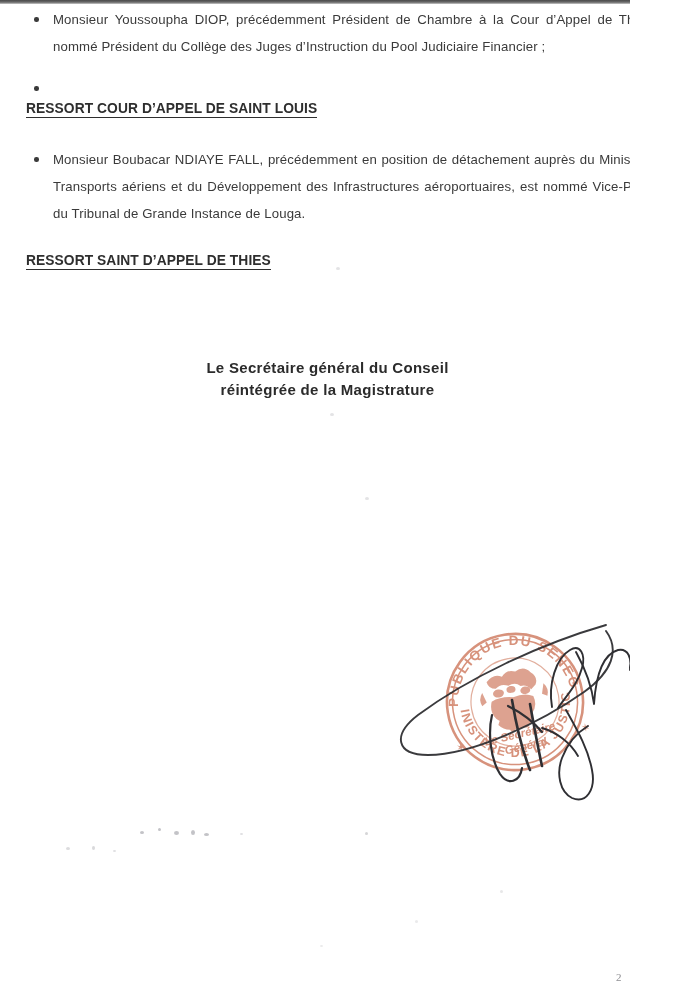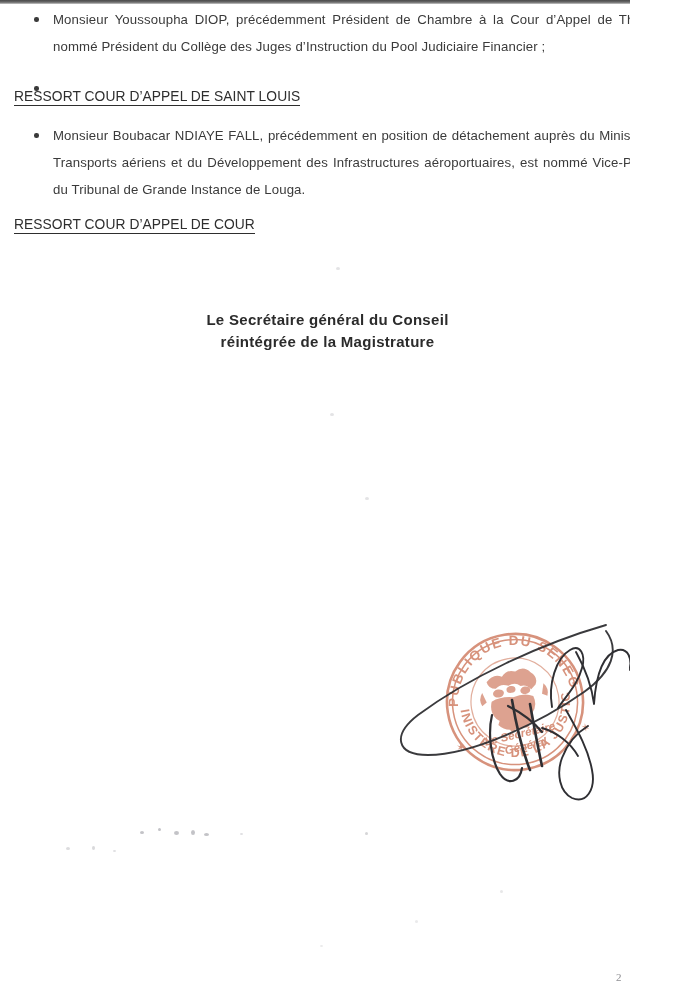--- a/index.html
+++ b/index.html
@@ -64,24 +64,24 @@
     left: 34px;
     top: 11px;
     width: 4.5px;
     height: 4.5px;
     border-radius: 50%;
     background: #3a3a3a;
   }
 
   
   .section-heading {
-    margin: 0;
+    margin: 12px;
     padding: 0 0 1px 14px;
     font-size: 13.8px;
-    font-weight: normal;
+    font-weight: bold;
     line-height: 22px;
     color: #2e2e2e;
     letter-spacing: 0.005em;
     display: block;
   }
 
   .section-heading .heading-text {
     border-bottom: 1.6px solid #2e2e2e;
     padding-bottom: 1px;
     display: inline;
@@ -174,21 +174,21 @@
     <ul class="clause-list">
       <li class="clause">
         <span class="bullet-dot"></span>
         <span>Monsieur Boubacar NDIAYE FALL, précédemment en position de détachement auprès du Ministère des Transports aériens et du Développement des Infrastructures aéroportuaires, est nommé Vice-Président du Tribunal de Grande Instance de Louga.</span>
       </li>
     </ul>
 
     <div class="block-gap-before-heading"></div>
 
     <div class="section-heading">
-      <span class="heading-text">RESSORT COUR D’APPEL DE COUR</span>
+      <span class="heading-text">RESSORT SAINT D’APPEL DE THIES</span>
     </div>
 
     <div class="block-gap-after-heading"></div>
 
 
     <div style="height:59px"></div>
 
     <div class="signature-block">
       <span class="sig-line">Le Secrétaire général du Conseil</span>
       <span class="sig-line">réintégrée de la Magistrature</span>

